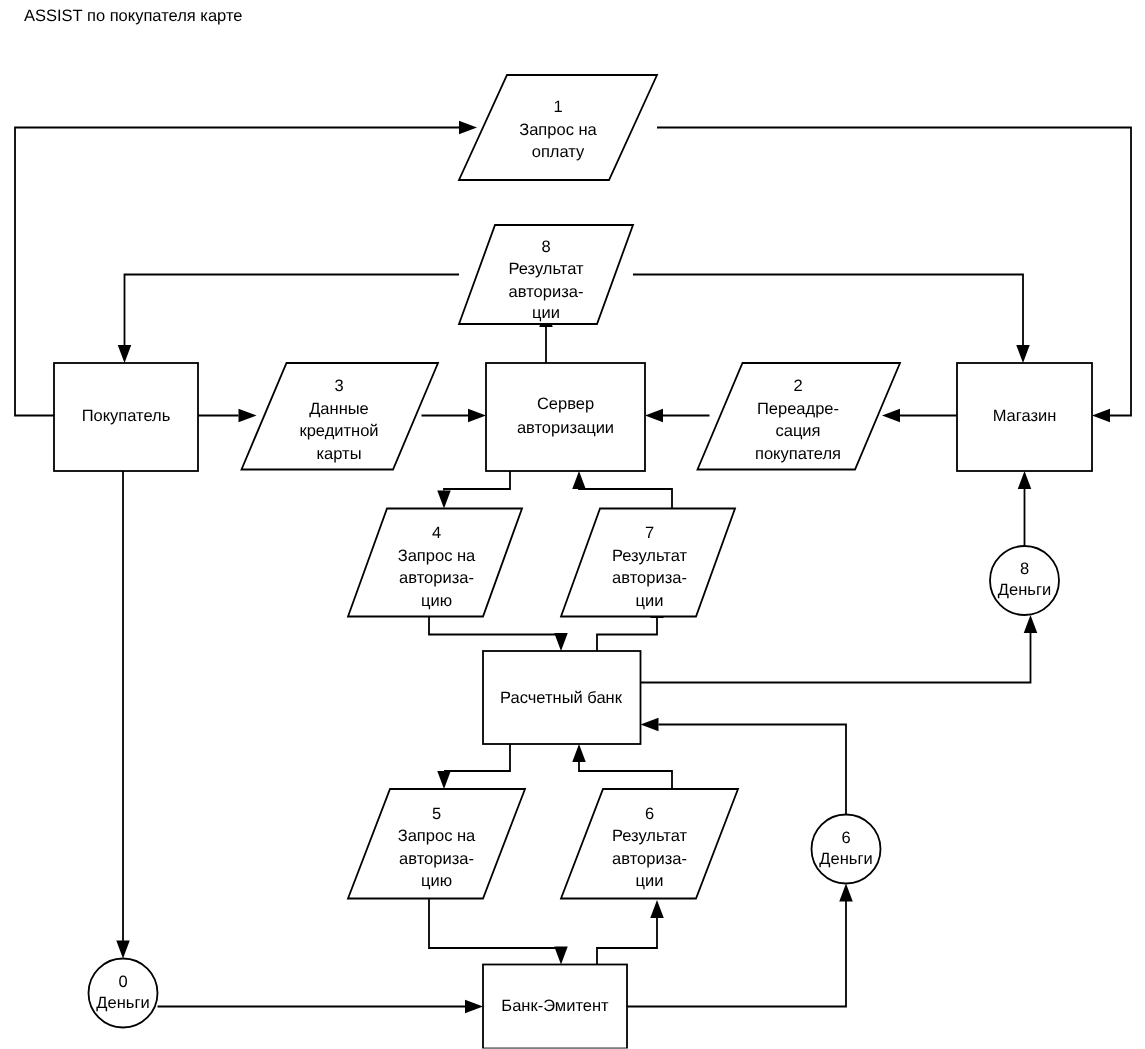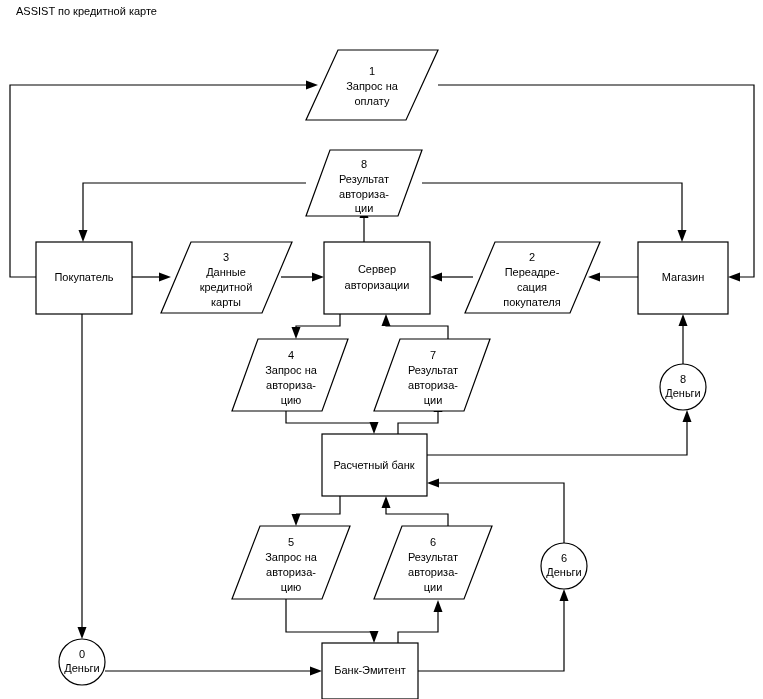--- a/index.html
+++ b/index.html
@@ -45,21 +45,21 @@
     dominant-baseline: middle;
   }
   .arrow-head {
     fill: #000000;
     stroke: none;
   }
 </style>
 </head>
 <body>
 
-<div id="page-title">ASSIST по кредитной карте</div>
+<div id="page-title">ASSIST по покупателя карте</div>
 
 <svg id="diagram" width="763" height="699" viewBox="0 0 763 699">
 
   <g>
 
     <path class="conn" d="M 36 277 L 10 277 L 10 85 L 306 85"></path>
     <polygon class="arrow-head" points="318,85 306,80.5 306,89.5"></polygon>
     <path class="conn" d="M 438 85 L 754 85 L 754 277 L 740 277"></path>
     <polygon class="arrow-head" points="728,277 740,272.5 740,281.5"></polygon>
 

